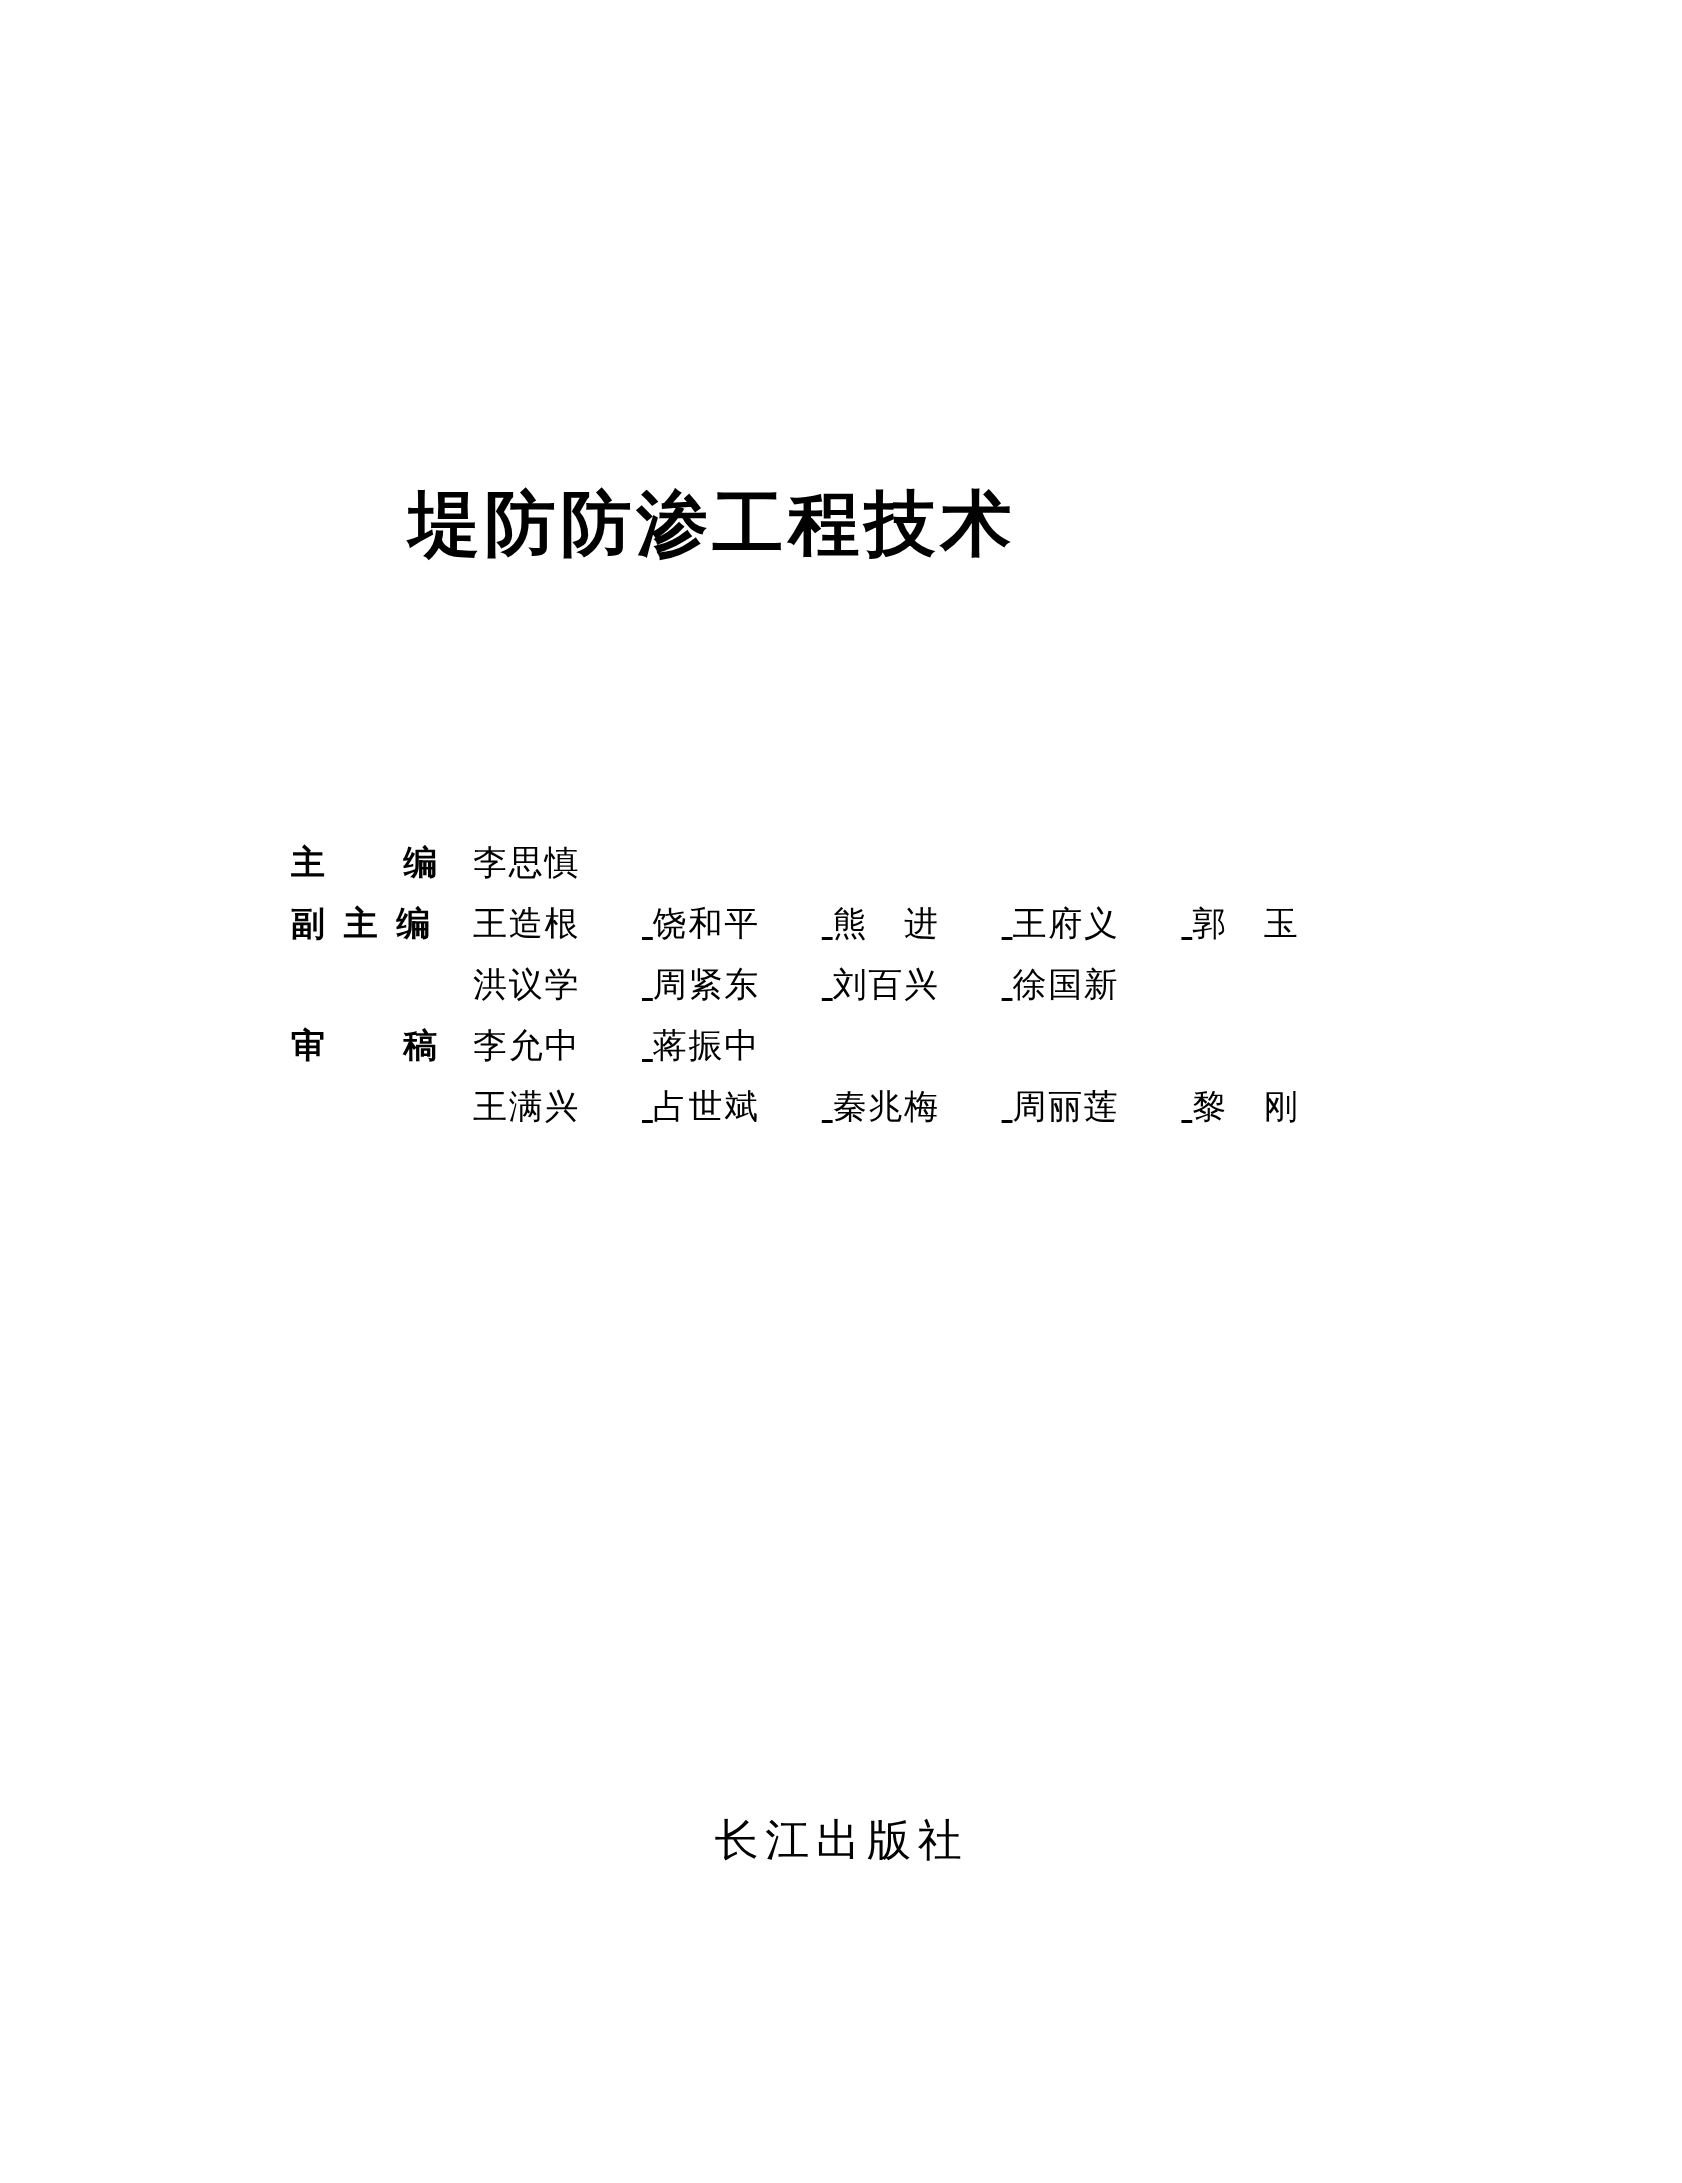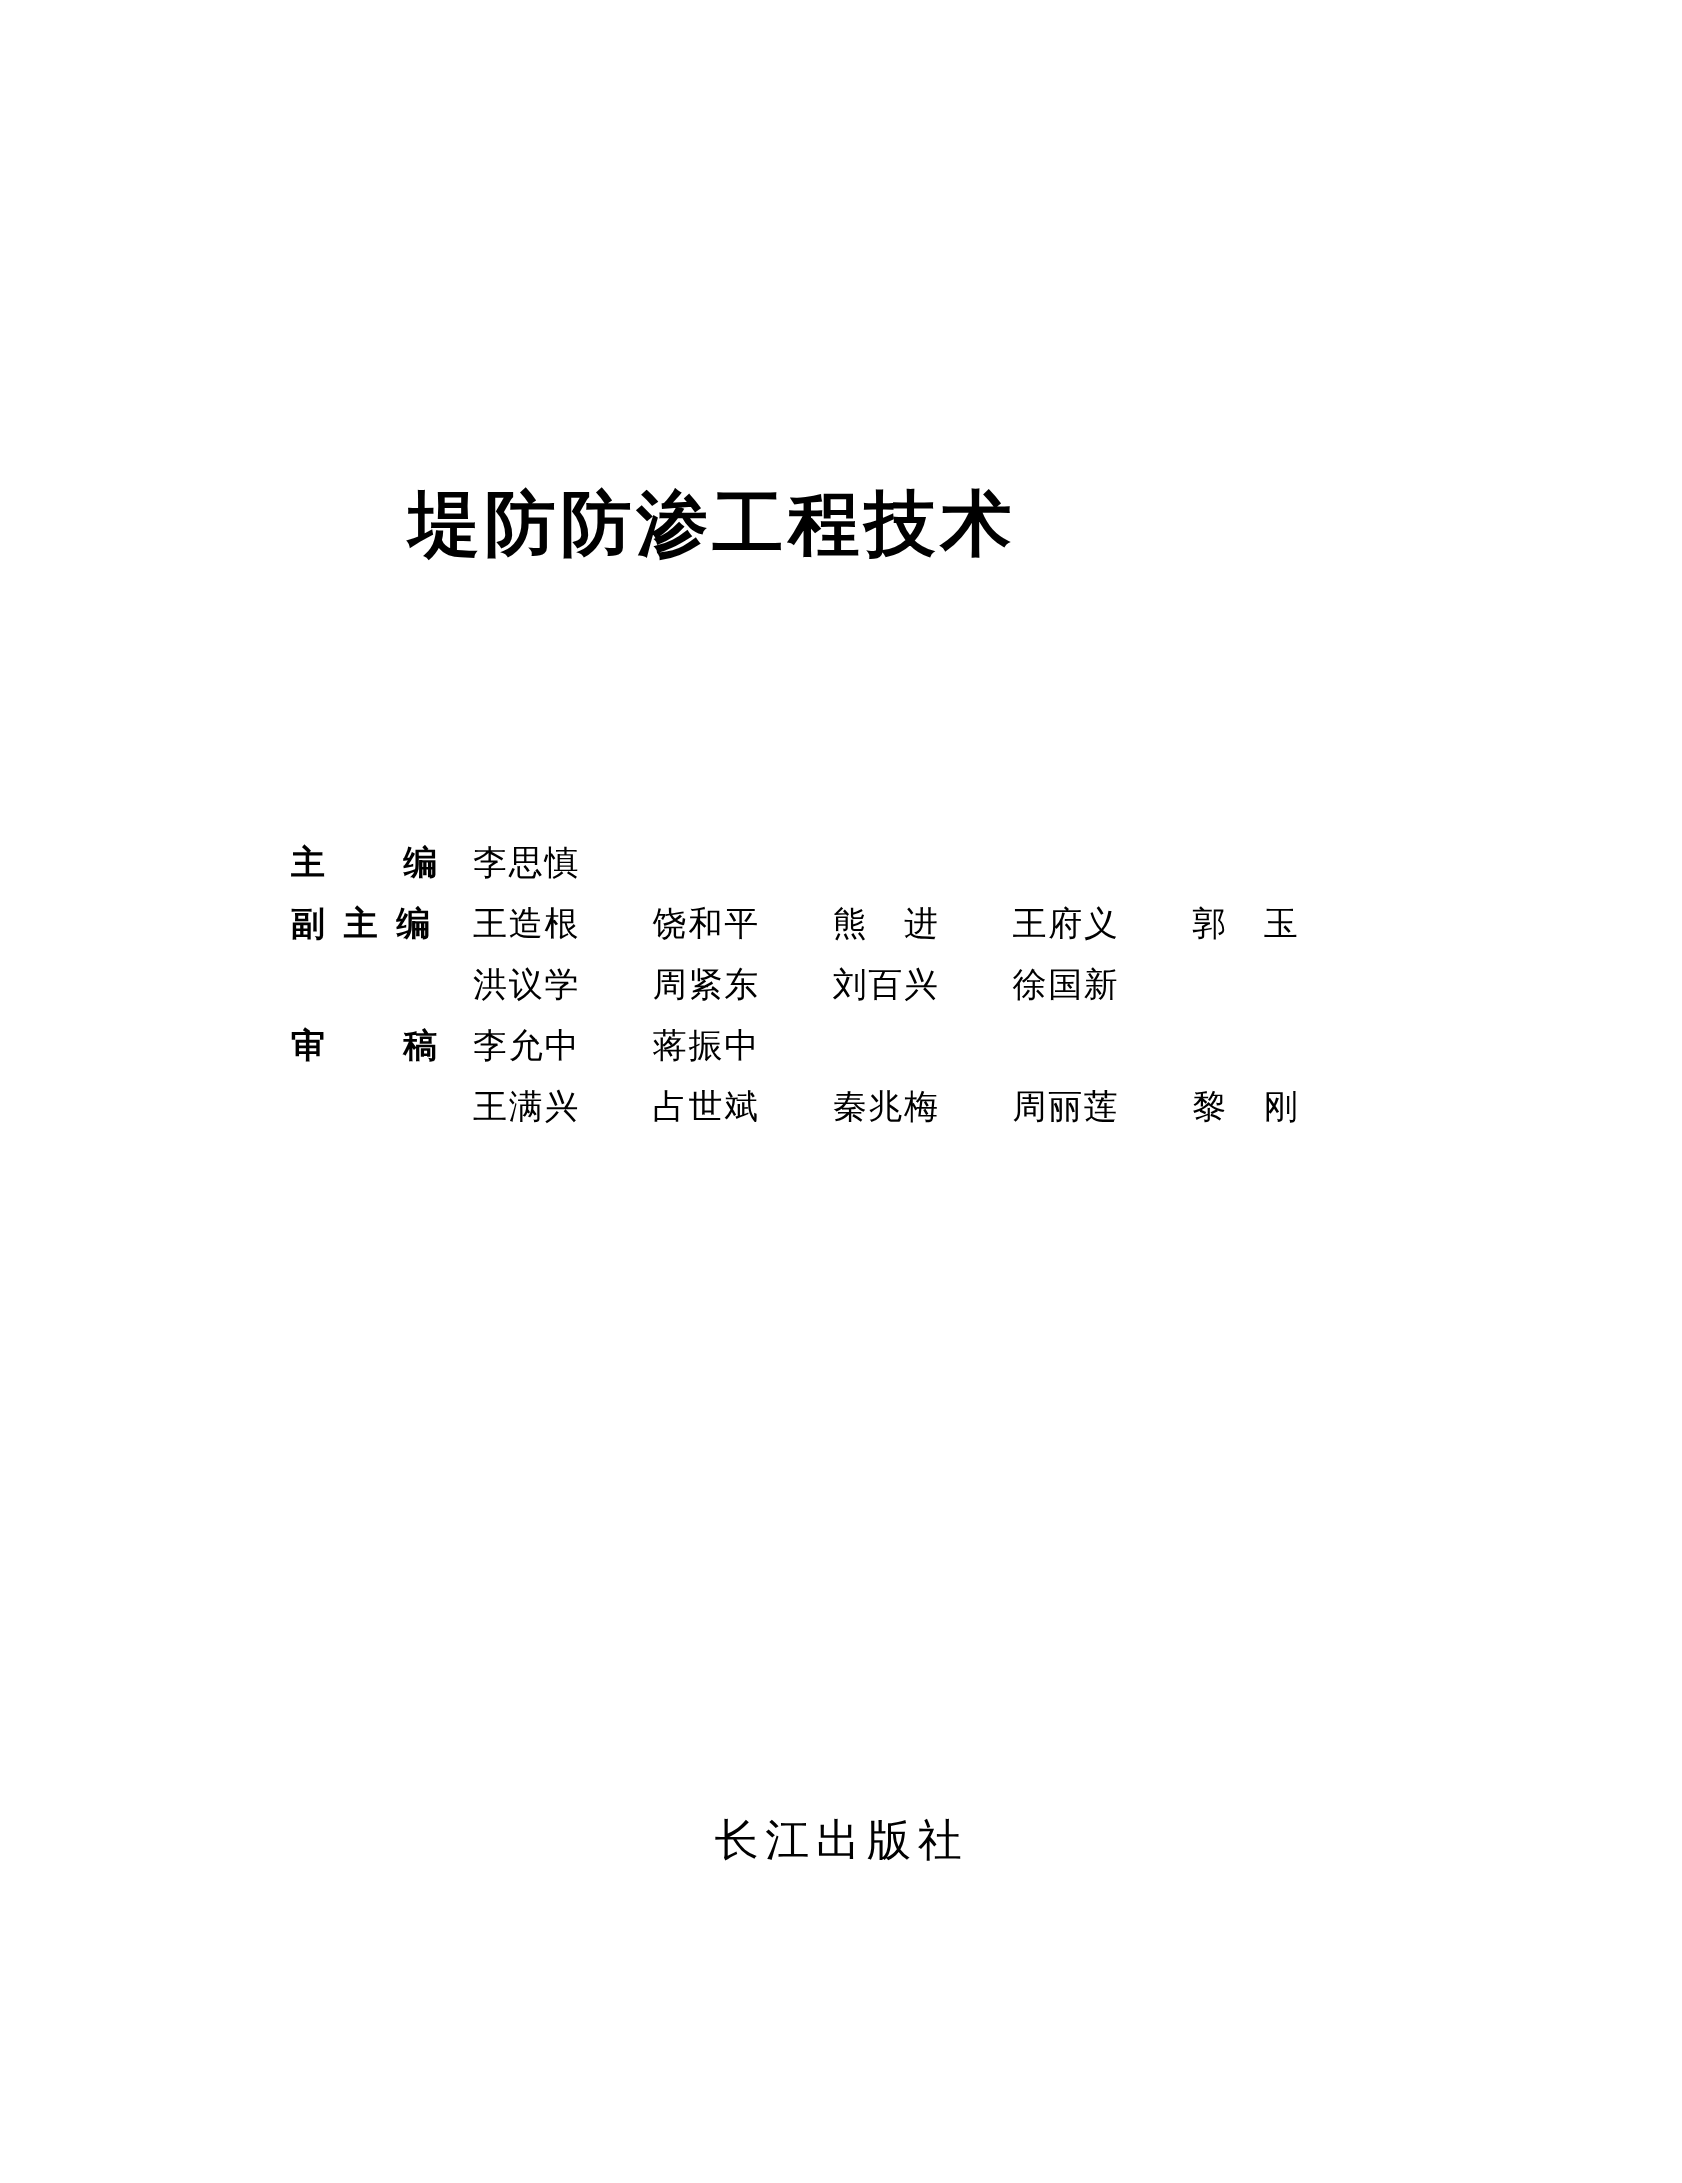--- a/index.html
+++ b/index.html
@@ -60,20 +60,21 @@
   .credit-label.solid {
     display: block;
     letter-spacing: 3.4px;
   }
   .credit-names {
     flex: 1 1 auto;
     font-family: "DejaVu Serif", "Liberation Serif", serif;
     font-size: 34px;
     line-height: 61px;
     white-space: nowrap;
+    text-decoration: underline;
   }
   .credit-names .name {
     display: inline-block;
     width: 169px;
     letter-spacing: 1.7px;
   }
   .credit-names .name:last-child {
     width: auto;
   }
   

